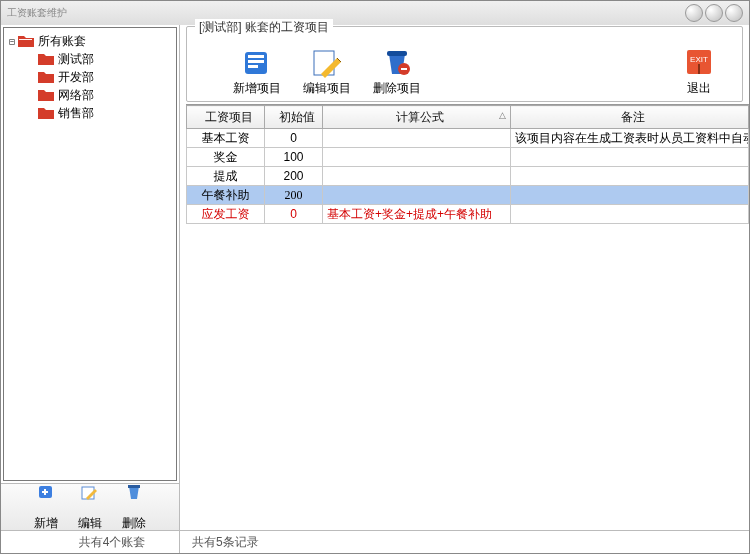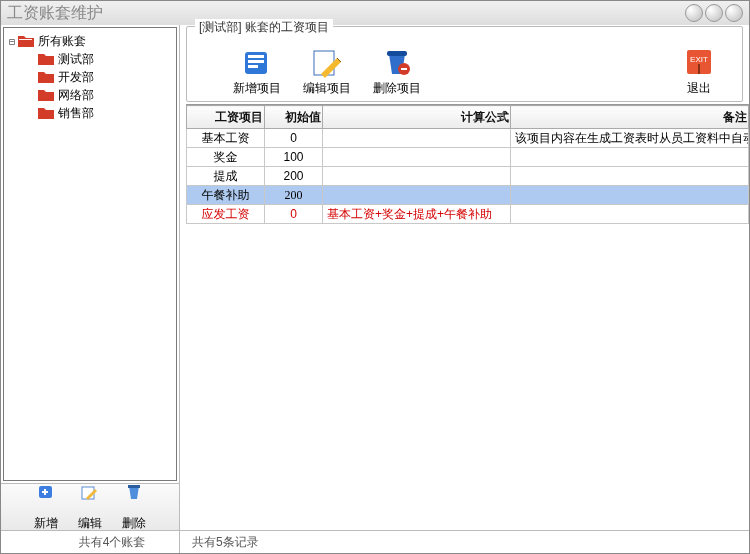--- a/index.html
+++ b/index.html
@@ -1,17 +1,17 @@
 <!DOCTYPE html>
 <html><head>
 <meta charset="utf-8">
 <style>
   html,body{margin:0;padding:0;font-family:"Microsoft YaHei","SimSun",Arial,sans-serif;font-size:12px;background:#dcdcdc;}
   .window{width:750px;height:554px;background:#fff;position:relative;border:1px solid #888;box-sizing:border-box;}
-  .titlebar{height:24px;background:linear-gradient(#f0f0f0,#dedede);display:flex;align-items:center;padding:0 6px;color:#888;font-size:16px;}
+  .titlebar{height:24px;background:linear-gradient(#f0f0f0,#dedede);display:flex;align-items:center;padding:0 6px;color:#888;font-size:10px;}
   .titlebar .title{flex:1;}
   .win-btns{display:flex;gap:2px;}
   .win-btn{width:18px;height:18px;border-radius:50%;background:radial-gradient(circle at 30% 30%,#fff,#bbb);border:1px solid #999;box-sizing:border-box;}
   .body{display:flex;height:calc(100% - 24px);}
   
   .sidebar{width:178px;display:flex;flex-direction:column;border-right:1px solid #bbb;}
   .tree{flex:1;border:1px solid #7a7a7a;margin:2px;padding:4px 2px;overflow:auto;background:#fff;}
   .tree-row{display:flex;align-items:center;height:18px;white-space:nowrap;cursor:default;}
   .expander{width:12px;text-align:center;color:#555;font-size:10px;font-family:monospace;}
   .indent{display:inline-block;width:16px;}
@@ -25,21 +25,21 @@
   
   .main{flex:1;display:flex;flex-direction:column;}
   .groupbox{border:1px solid #bbb;margin:1px 6px 2px 6px;position:relative;border-radius:2px;flex-shrink:0;padding-left:27px;}
   .groupbox .legend{position:absolute;top:-8px;left:8px;background:#fff;padding:0 4px;color:#333;}
   .toolbar{display:flex;align-items:flex-end;padding:8px 8px 4px 8px;height:62px;}
   .tbtn{display:flex;flex-direction:column;align-items:center;width:70px;cursor:pointer;color:#000;}
   .tbtn .tico{width:32px;height:32px;margin-bottom:2px;}
   .toolbar .spacer{flex:1;}
   .grid-wrap{flex:1;margin:0 0 0 6px;border-top:1px solid #999;overflow:hidden;position:relative;}
   table.grid{border-collapse:collapse;width:100%;table-layout:fixed;font-size:12px;}
-  .grid th{background:linear-gradient(#fdfdfd,#ececec);border:1px solid #aaa;height:20px;font-weight:700;color:#111;position:relative;text-align:right;padding-left:8px;}
+  .grid th{background:linear-gradient(#fdfdfd,#ececec);border:1px solid #aaa;height:20px;font-weight:400;color:#111;position:relative;text-align:center;padding-left:8px;}
   .grid td{border:1px solid #c8c8c8;height:18px;text-align:center;background:#fff;padding:0 4px;overflow:hidden;white-space:nowrap;}
   .grid .left{text-align:left;}
   tr.selected td{background:#aecaf0 !important;font-family:Liberation Serif, serif;}
   tr.formula td{color:#d40000;}
   .sort-mark{font-size:9px;color:#777;position:absolute;right:4px;top:4px;}
   .main-status{height:22px;line-height:22px;border-top:1px solid #bbb;background:#fff;color:#555;padding-left:12px;}
 </style>
 </head>
 <body>
 

